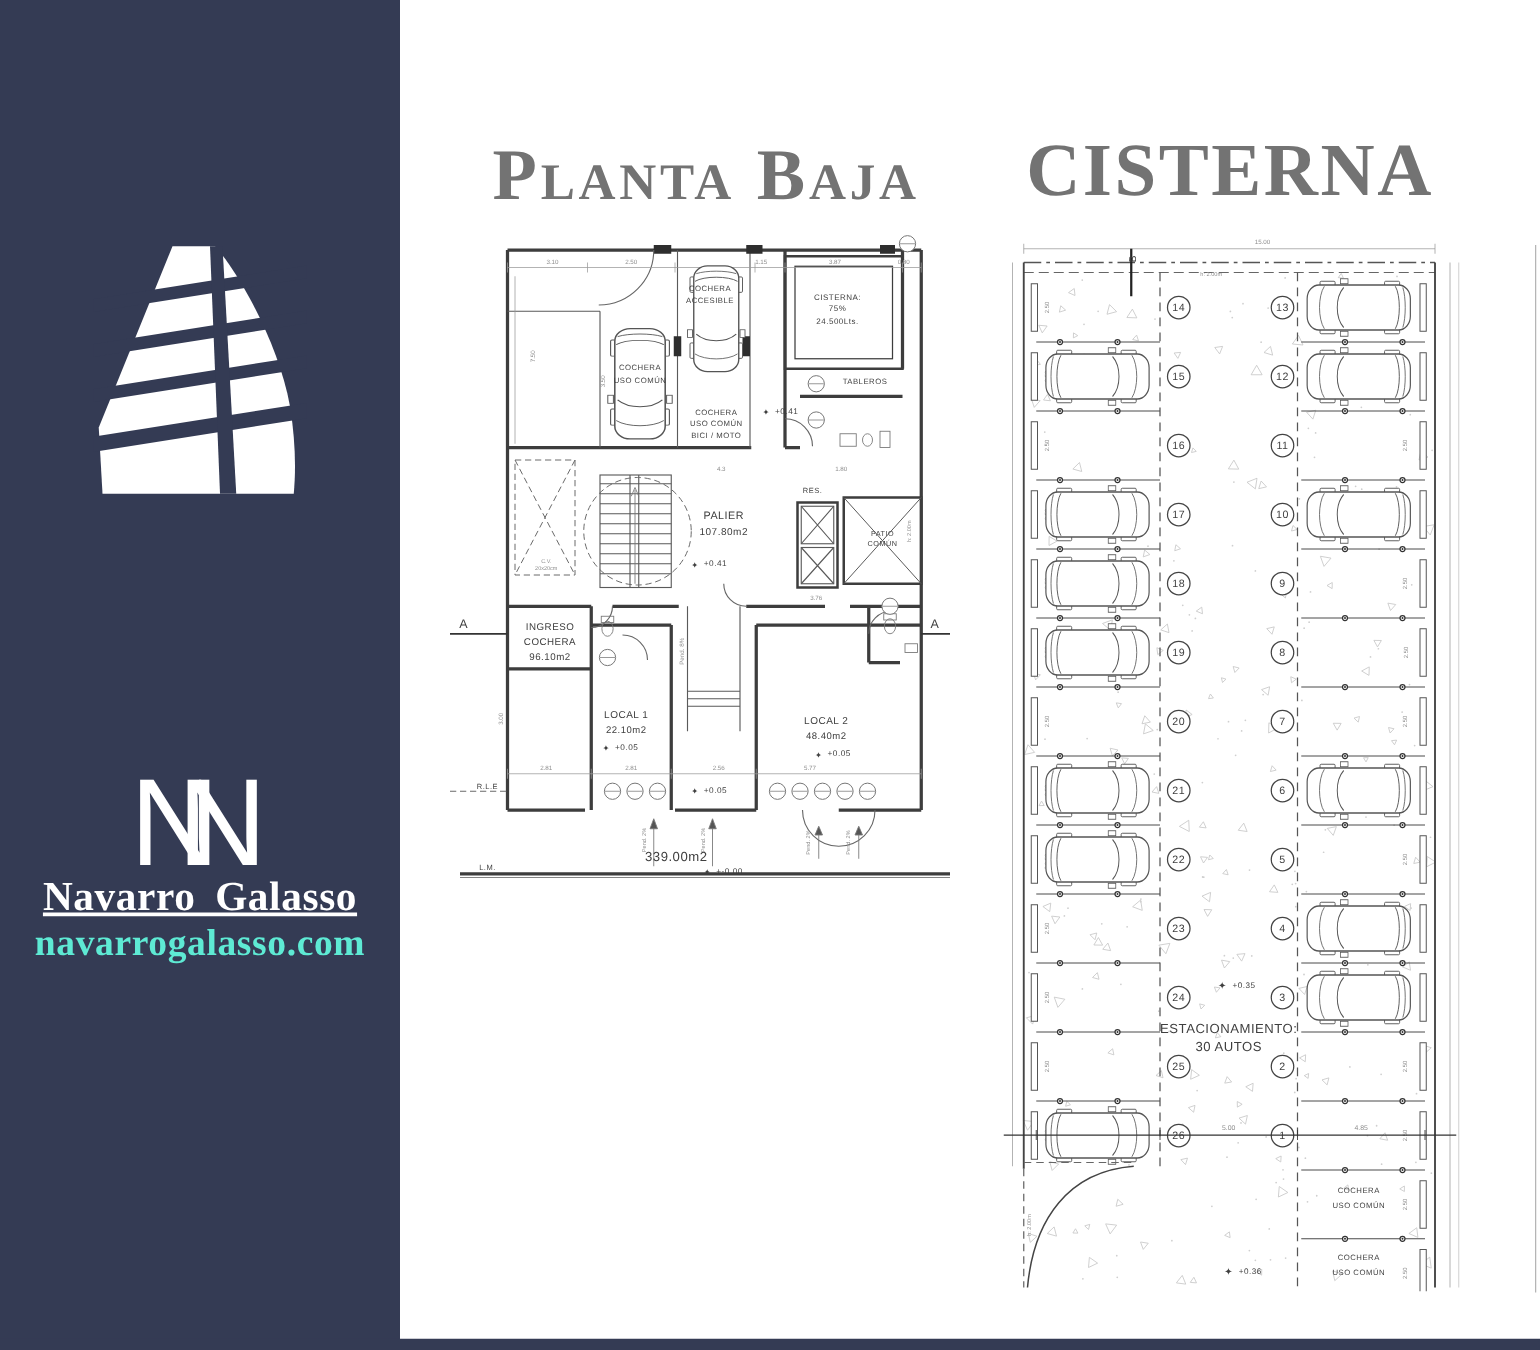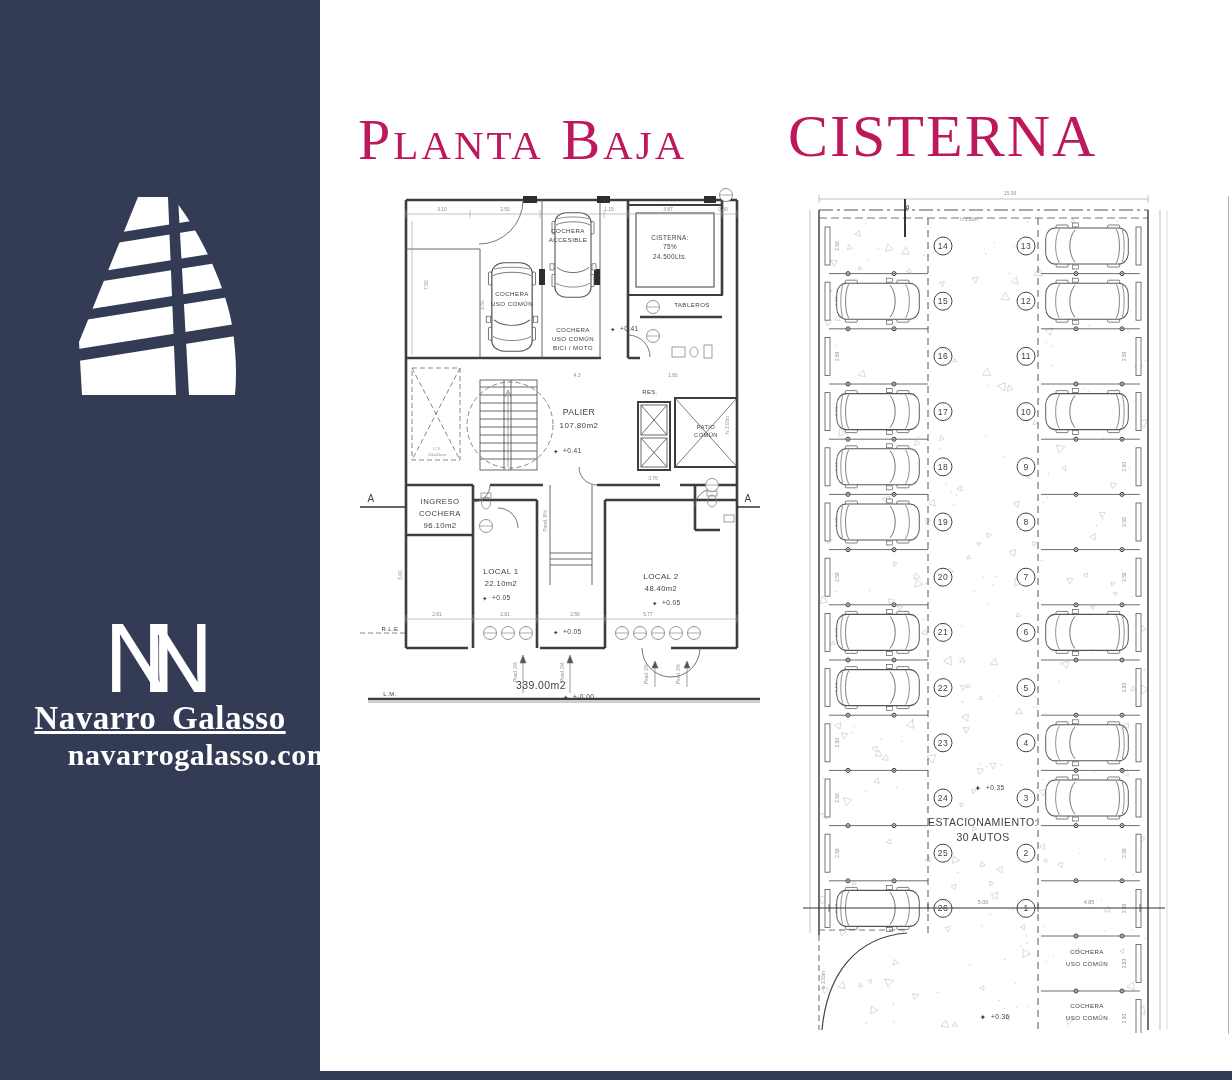--- a/index.html
+++ b/index.html
@@ -3,23 +3,23 @@
 <meta charset="utf-8">
 <style>
   html,body{margin:0;padding:0;background:#e8e8e8;}
   .page{position:relative;width:1232px;height:1080px;background:#ffffff;overflow:hidden;
         font-family:"Liberation Sans",sans-serif;}
   .sidebar{position:absolute;left:0;top:0;width:320px;height:1080px;background:#343b54;}
   .bottom-bar{position:absolute;left:0;top:1071px;width:1232px;height:9px;background:#343b54;}
   .edge-line{position:absolute;left:1228px;top:196px;width:1px;height:838px;background:#b5b5b5;}
   .brand{position:absolute;left:0;top:700px;width:320px;text-align:center;color:#fff;
          font-family:"Liberation Serif",serif;font-weight:600;font-size:33px;letter-spacing:.5px;word-spacing:7px;text-decoration:underline;}
-  .site{position:absolute;left:0;top:738px;width:320px;text-align:center;color:#ffffff;
-        font-family:"Liberation Serif",serif;font-weight:700;font-size:30px;letter-spacing:.5px;padding-left:40px;}
-  .title{position:absolute;color:#be185d;font-family:"Liberation Serif",serif;font-weight:400;text-align:left;}
+  .site{position:absolute;left:0;top:738px;width:320px;text-align:center;color:#5eead4;
+        font-family:"Liberation Serif",serif;font-weight:700;font-size:30px;letter-spacing:.5px;}
+  .title{position:absolute;color:#737373;font-family:"Liberation Serif",serif;font-weight:700;text-align:center;}
   .title-pb{left:358px;top:106px;width:414px;font-size:58px;font-variant:small-caps;letter-spacing:3px;}
   .title-co{left:788px;top:102px;width:392px;font-size:60px;letter-spacing:2px;}
   svg text{font-family:"Liberation Sans",sans-serif;}
   .lbl{fill:#3f3f3f;letter-spacing:.4px;}
   .dim{fill:#8f8f8f;}
   .wall{stroke:#3d3d3d;stroke-width:2.6;fill:none;stroke-linecap:butt;}
   .wall2{stroke:#3d3d3d;stroke-width:2;fill:none;}
   .thin{stroke:#5a5a5a;stroke-width:.9;fill:none;}
   .thin2{stroke:#777;stroke-width:.7;fill:none;}
   .dash{stroke:#6a6a6a;stroke-width:.8;fill:none;stroke-dasharray:5 3;}

